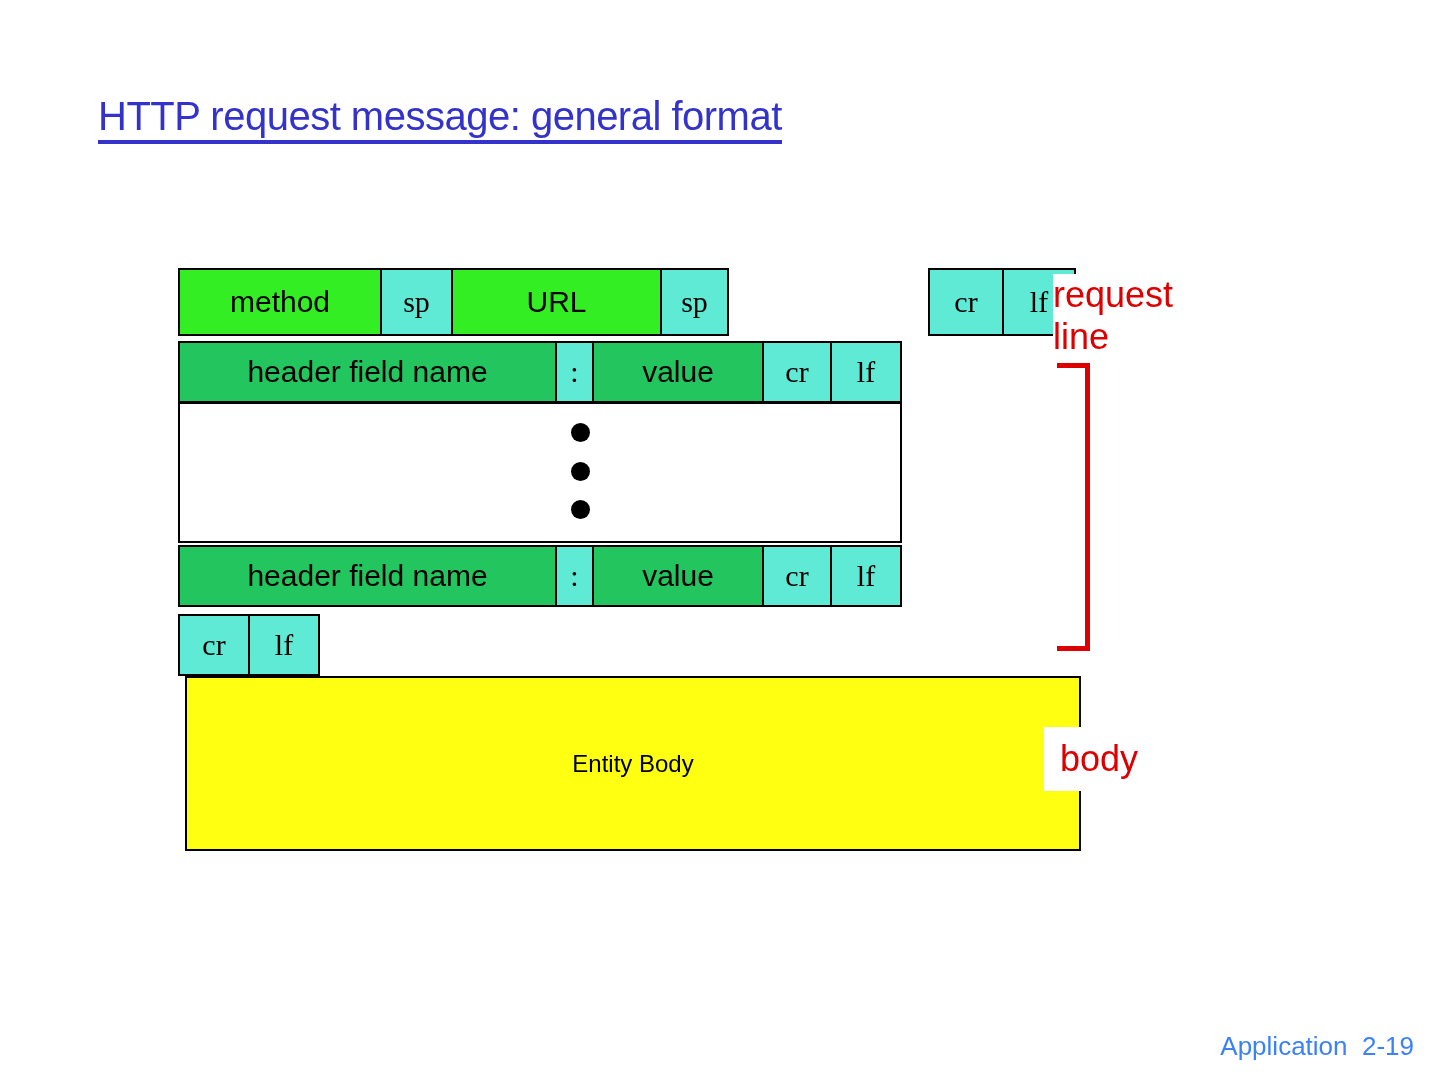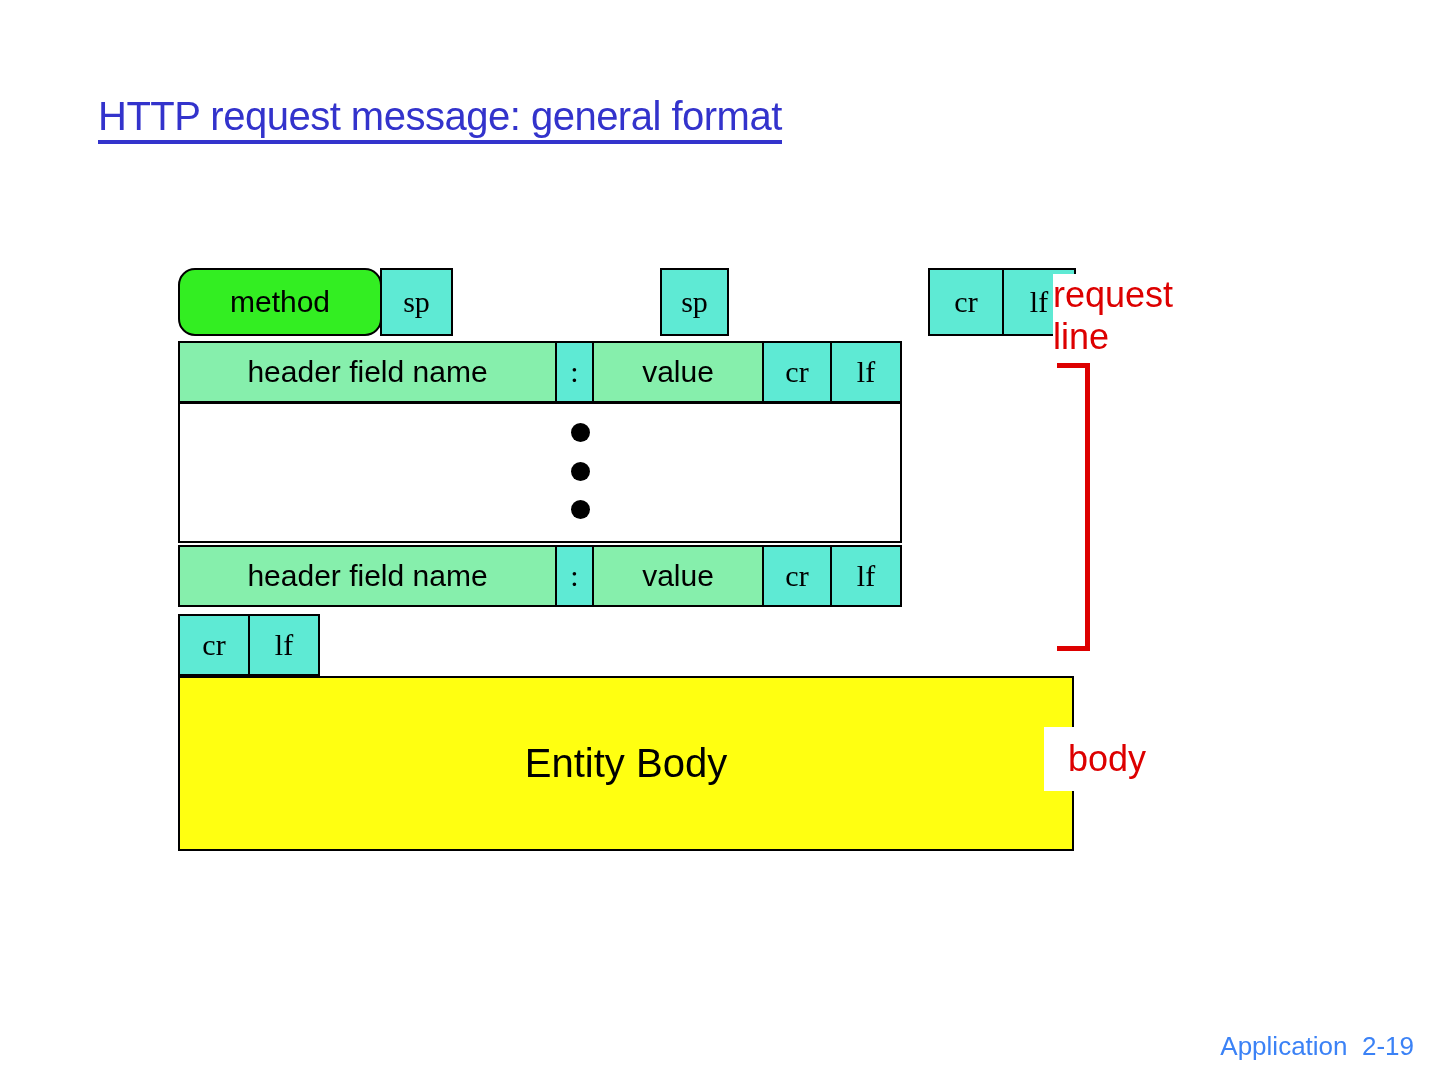--- a/index.html
+++ b/index.html
@@ -46,23 +46,23 @@
     box-sizing: border-box;
     border: 2px solid #000000;
     display: flex;
     align-items: center;
     justify-content: center;
     font-family: "Liberation Sans", sans-serif;
     color: #000000;
     font-size: 30px;
     overflow: hidden;
   }
-  .cell.green  { background: #33ee22; border-radius: 17px; }
+  .cell.green  { background: #33ee22; }
   .cell.white  { background: #5eead4; font-family: Liberation Serif, serif; }
-  .cell.magenta{ background: #86efac; }
+  .cell.magenta{ background: #22c55e; }
   .cell.yellow { background: #ffff11; }
 
   
   .dots-box {
     position: absolute;
     box-sizing: border-box;
     border: 2px solid #000000;
     background: #ffffff;
   }
   .dot {
@@ -130,20 +130,21 @@
 <div id="slide-title">
   <span class="title-text">HTTP request message: general format</span>
 </div>
 
 <div id="diagram">
 
   <div class="cell green" style="left:178px; top:268px; width:204px; height:68px;">method</div>
 
   <div class="cell white" style="left:380px; top:268px; width:73px; height:68px;">sp</div>
 
+  <div class="cell green" style="left:451px; top:268px; width:211px; height:68px;">URL</div>
 
   <div class="cell white" style="left:660px; top:268px; width:69px; height:68px;">sp</div>
 
 
   <div class="cell white" style="left:928px; top:268px; width:76px; height:68px;">cr</div>
 
   <div class="cell white" style="left:1002px; top:268px; width:74px; height:68px;">lf</div>
 
   <div class="cell magenta" style="left:178px; top:341px; width:379px; height:62px;">header field name</div>
 
@@ -168,29 +169,29 @@
   <div class="cell magenta" style="left:592px; top:545px; width:172px; height:62px;">value</div>
 
   <div class="cell white" style="left:762px; top:545px; width:70px; height:62px;">cr</div>
 
   <div class="cell white" style="left:830px; top:545px; width:72px; height:62px;">lf</div>
 
   <div class="cell white" style="left:178px; top:614px; width:72px; height:62px;">cr</div>
 
   <div class="cell white" style="left:248px; top:614px; width:72px; height:62px;">lf</div>
 
-  <div class="cell yellow" style="left:178px; top:676px; width:896px; height:175px; font-size:40px;">Entity Body</div>
+  <div class="cell yellow" style="left:185px; top:676px; width:896px; height:175px; font-size:24px;">Entity Body</div>
 
   <div class="bracket" style="left:1057px; top:363px; width:34px; height:288px;">
     <span class="arm-top"></span>
     <span class="vline"></span>
     <span class="arm-bottom"></span>
   </div>
 
   <div class="annot" style="left:1053px; top:274px; width:150px;">request
 line</div>
 
 
-  <div class="annot" style="left:1044px; top:727px; width:148px; height:64px; padding-left:24px; box-sizing:border-box; display:flex; align-items:center;">body</div>
+  <div class="annot" style="left:1044px; top:727px; width:148px; height:64px; padding-left:16px; box-sizing:border-box; display:flex; align-items:center;">body</div>
 
 </div>
 
 <div id="footer">Application  2-19</div>
 
 </body></html>

